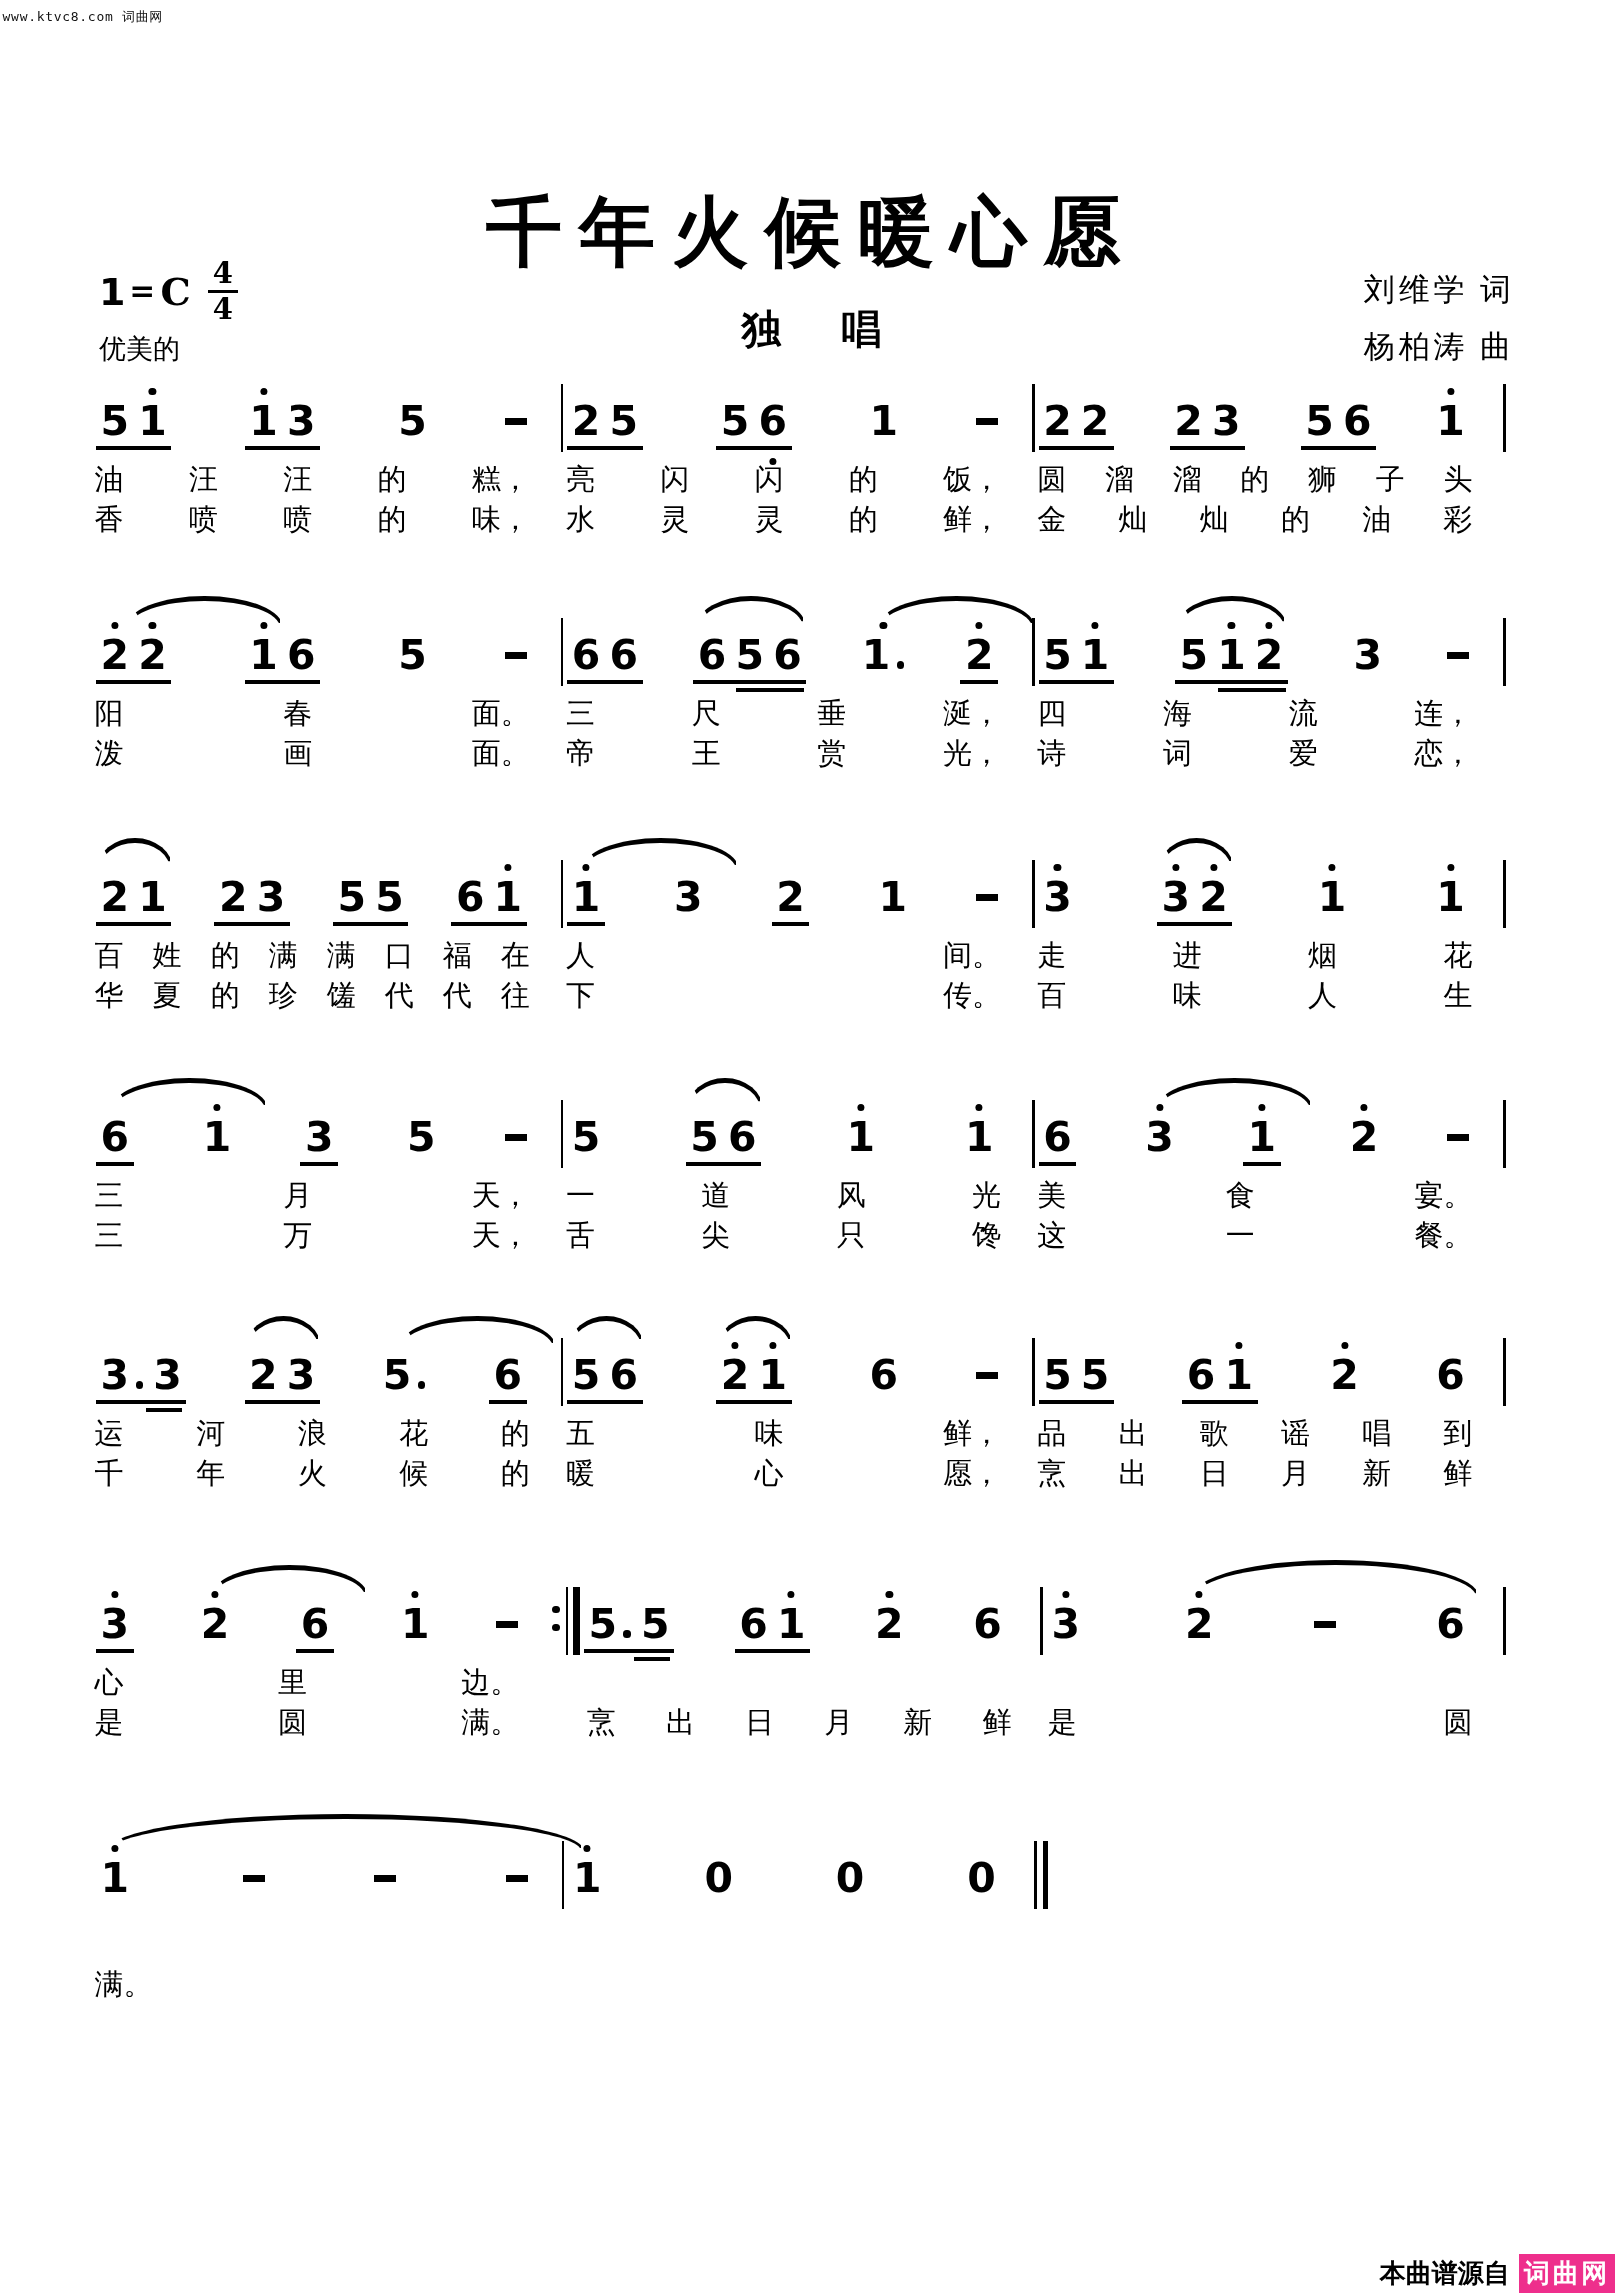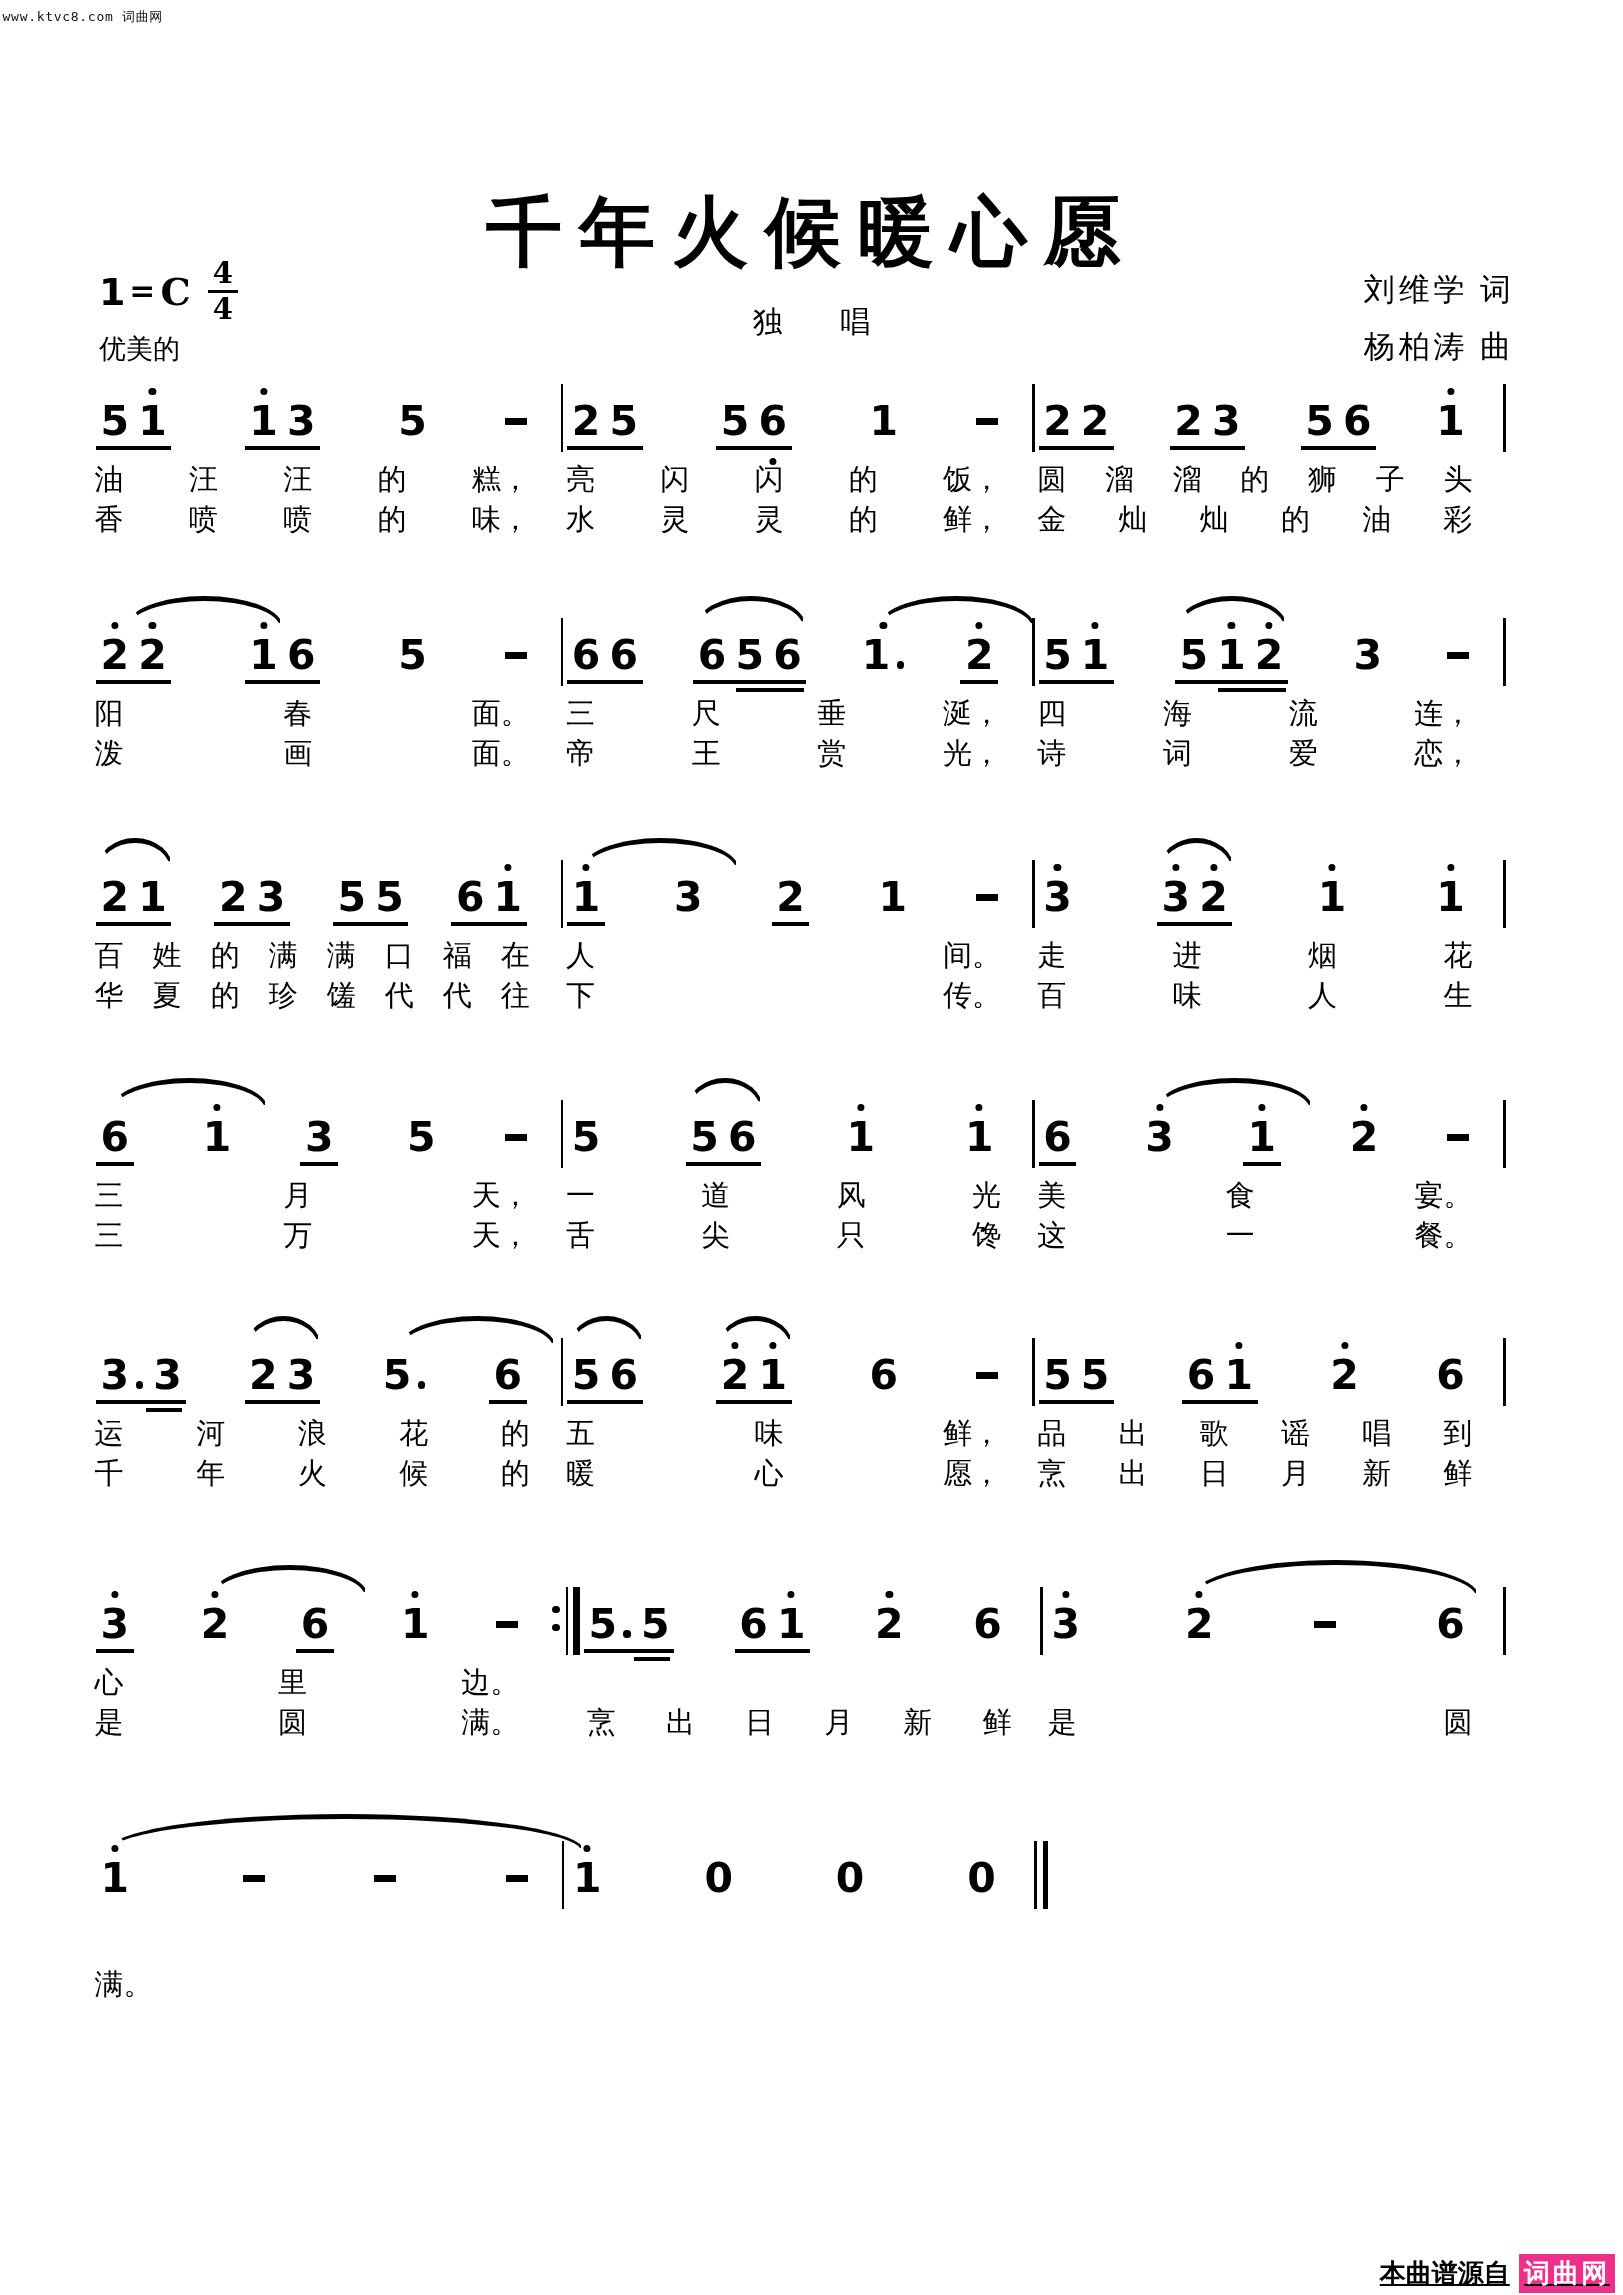--- a/index.html
+++ b/index.html
@@ -4,21 +4,21 @@
 <style>
   html,body{margin:0;padding:0;}
   body{width:1623px;height:2295px;background:#ffffff;position:relative;overflow:hidden;
        font-family:"Liberation Serif", serif; color:#000;}
 
   
   .watermark{position:absolute;left:2.6px;top:7.9px;font:13px "DejaVu Sans Mono", monospace;color:#111;letter-spacing:0.7px;}
   .title{position:absolute;top:182px;left:0;width:100%;text-align:center;
          font-size:76px;font-weight:700;letter-spacing:17px;white-space:nowrap;}
   .subtitle{position:absolute;top:302px;left:0;width:100%;text-align:center;
-            font-size:30px;font-weight:400;letter-spacing:25px;text-indent:25px;}
+            font-size:40px;font-weight:700;letter-spacing:25px;text-indent:25px;}
   .keysig{position:absolute;left:99px;top:259px;display:flex;align-items:center;}
   .keysig .k1{font:700 38px "DejaVu Sans", sans-serif;}
   .keysig .keq{font:700 31px "DejaVu Sans", sans-serif;margin:0 5.2px 3.9px 3.9px;}
   .keysig .kc{font:700 38px "DejaVu Serif", serif;}
   .meter{display:flex;flex-direction:column;align-items:center;margin-left:17px;}
   .meter .mn,.meter .md{font:700 29px "DejaVu Serif", serif;line-height:1.0;}
   .meter .mbar{width:30px;height:3.3px;background:#000;margin:2px 0;}
   .tempo{position:absolute;left:99px;top:331px;font-size:27px;}
   .credits{position:absolute;right:108px;top:261px;text-align:right;font-size:31px;letter-spacing:3.9px;line-height:1.85;}
 
@@ -49,21 +49,21 @@
   .repeatbar .t{width:2.6px;height:68px;background:#000;}
   .repeatbar .k{width:7.2px;height:68px;background:#000;margin-left:4.6px;}
 
   .lyrrow{display:flex;margin-top:23.6px;}
   .lyrrow + .lyrrow{margin-top:11.8px;}
   .phrase{flex:1;display:flex;justify-content:space-between;padding:0 31px 0 2.6px;}
   .lunit{font-size:29px;line-height:1;}
   .lspacer{display:inline-block;flex:0 0 auto;}
 
   
-  .footer{position:absolute;right:7.9px;top:2254px;display:flex;align-items:center;text-decoration:underline;}
+  .footer{position:absolute;right:7.9px;top:2254px;display:flex;align-items:center;}
   .footer .src{font:600 26px "Liberation Sans", sans-serif;}
   .footer .site{font:700 26px "Liberation Sans", sans-serif;color:#fff;background:#ee2f8c;
                 padding:2px 5.2px;margin-left:9.2px;letter-spacing:2.6px;}
 </style>
 </head>
 <body>
 
 <div class="watermark">www.ktvc8.com 词曲网</div>
 
 <div class="title">千年火候暖心愿</div>

